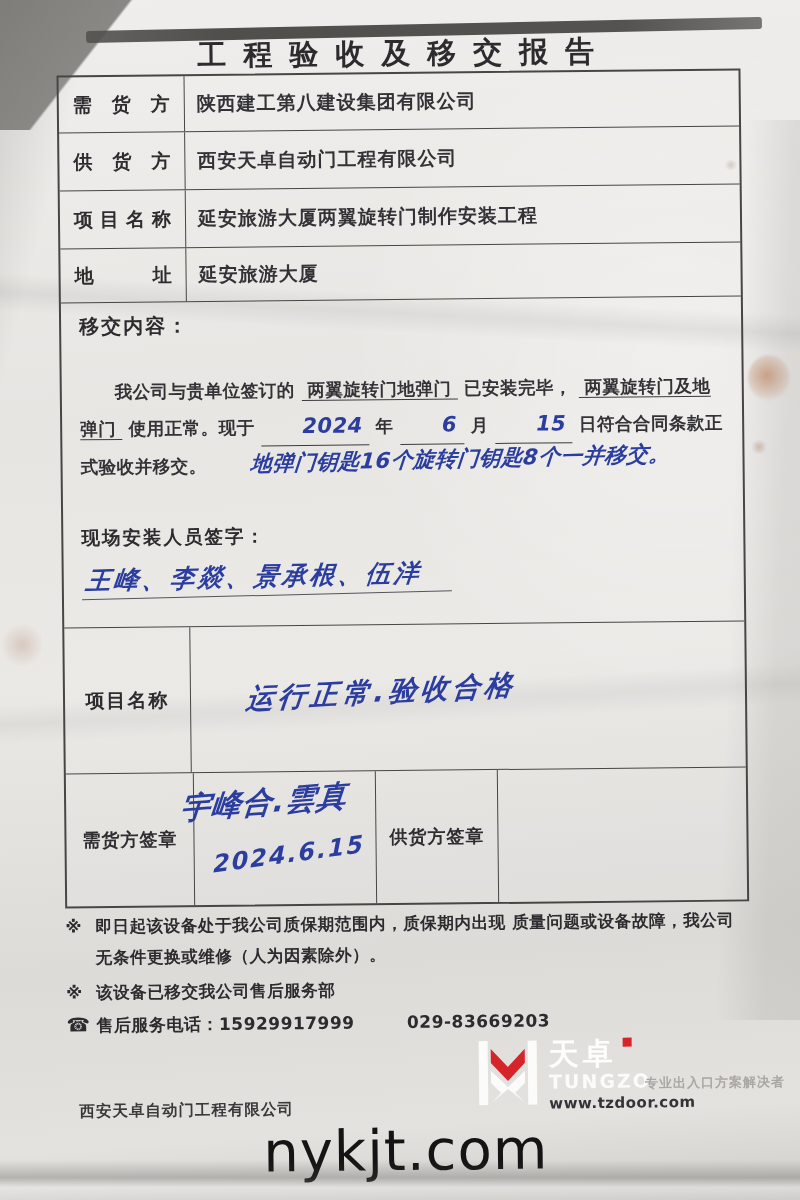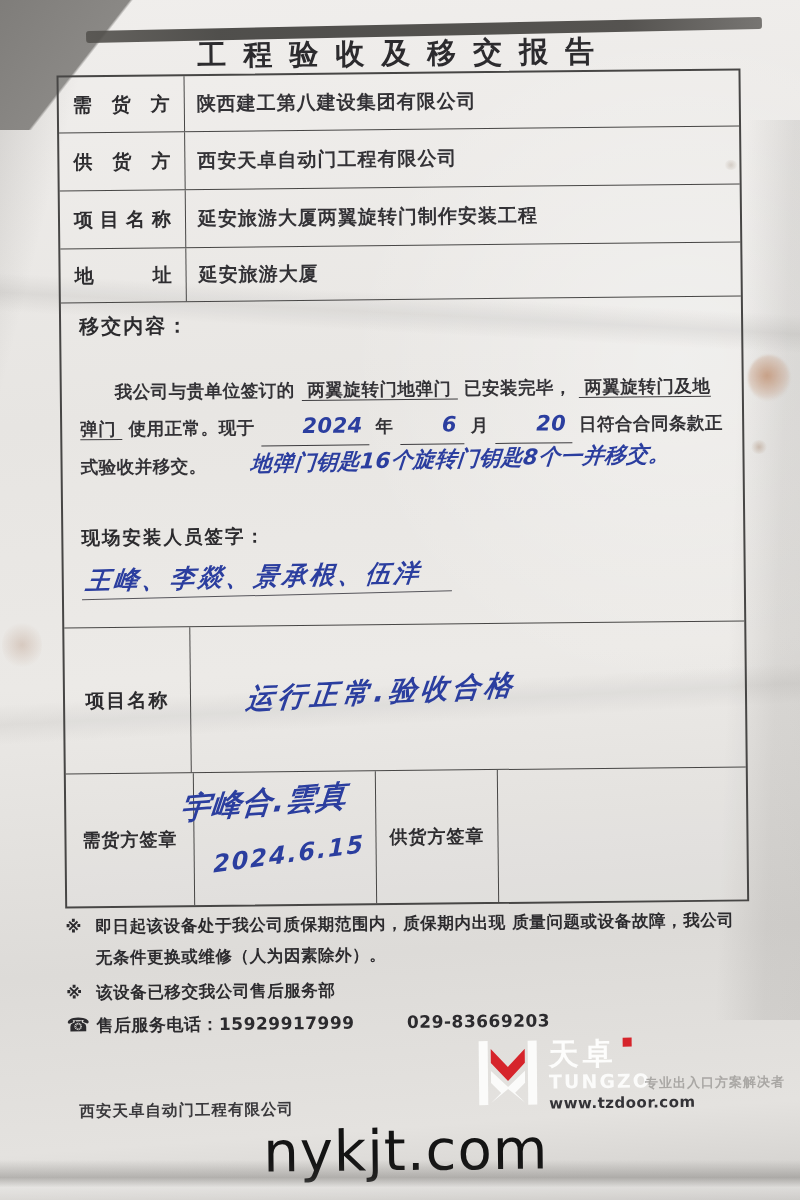--- a/index.html
+++ b/index.html
@@ -202,21 +202,21 @@
           <div id="transfer-paragraph">
             <span>我公司与贵单位签订的</span>
             <span class="blank blank-fill">两翼旋转门地弹门</span>
             <span>已安装完毕，</span>
             <span class="blank blank-fill">两翼旋转门及地弹门</span>
             <span>使用正常。现于</span>
             <span class="blank blank-wide"><span class="hand" id="hand-year">2024</span></span>
             <span>年</span>
             <span class="blank blank-small"><span class="hand" id="hand-month">6</span></span>
             <span>月</span>
-            <span class="blank blank-small"><span class="hand" id="hand-day">20</span></span>
+            <span class="blank blank-small"><span class="hand" id="hand-day">15</span></span>
             <span>日符合合同条款正式验收并移交。</span>
             <span class="hand" id="hand-note">地弹门钥匙16个旋转门钥匙8个一并移交。</span>
           </div>
           <div id="installer-label">现场安装人员签字：</div>
           <div id="installer-names" class="hand">王峰、李燚、景承根、伍洋</div>
         </div>
       </div>
 
       <div class="row" id="row-acceptance">
         <div class="cell cell-label" id="acceptance-label-cell">

